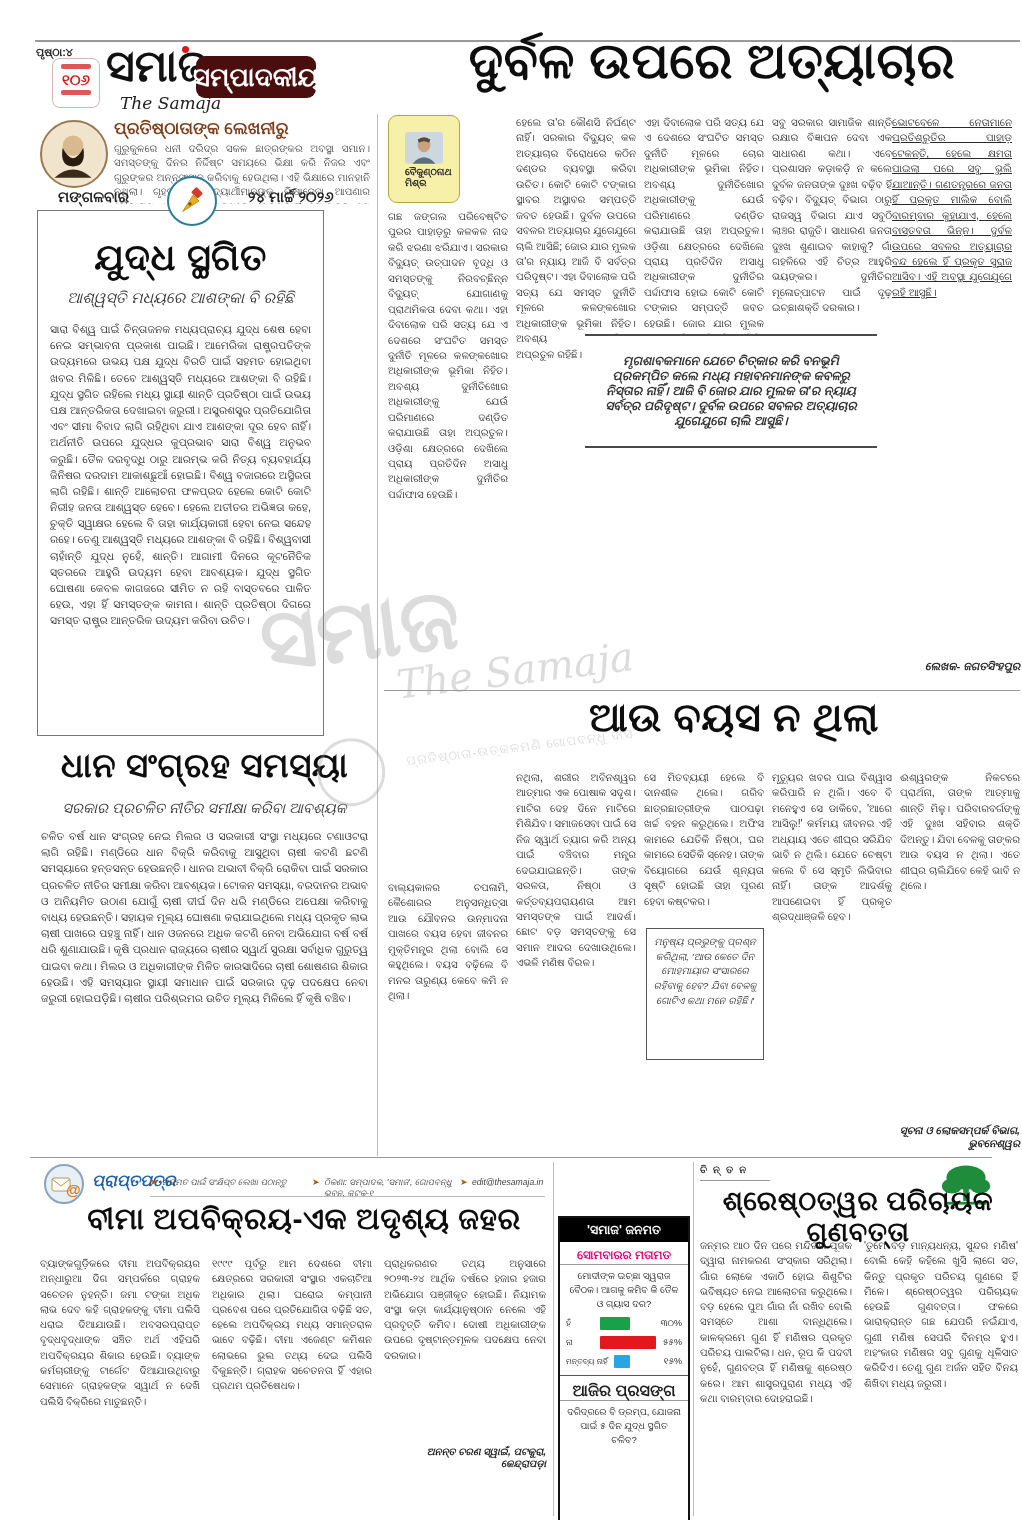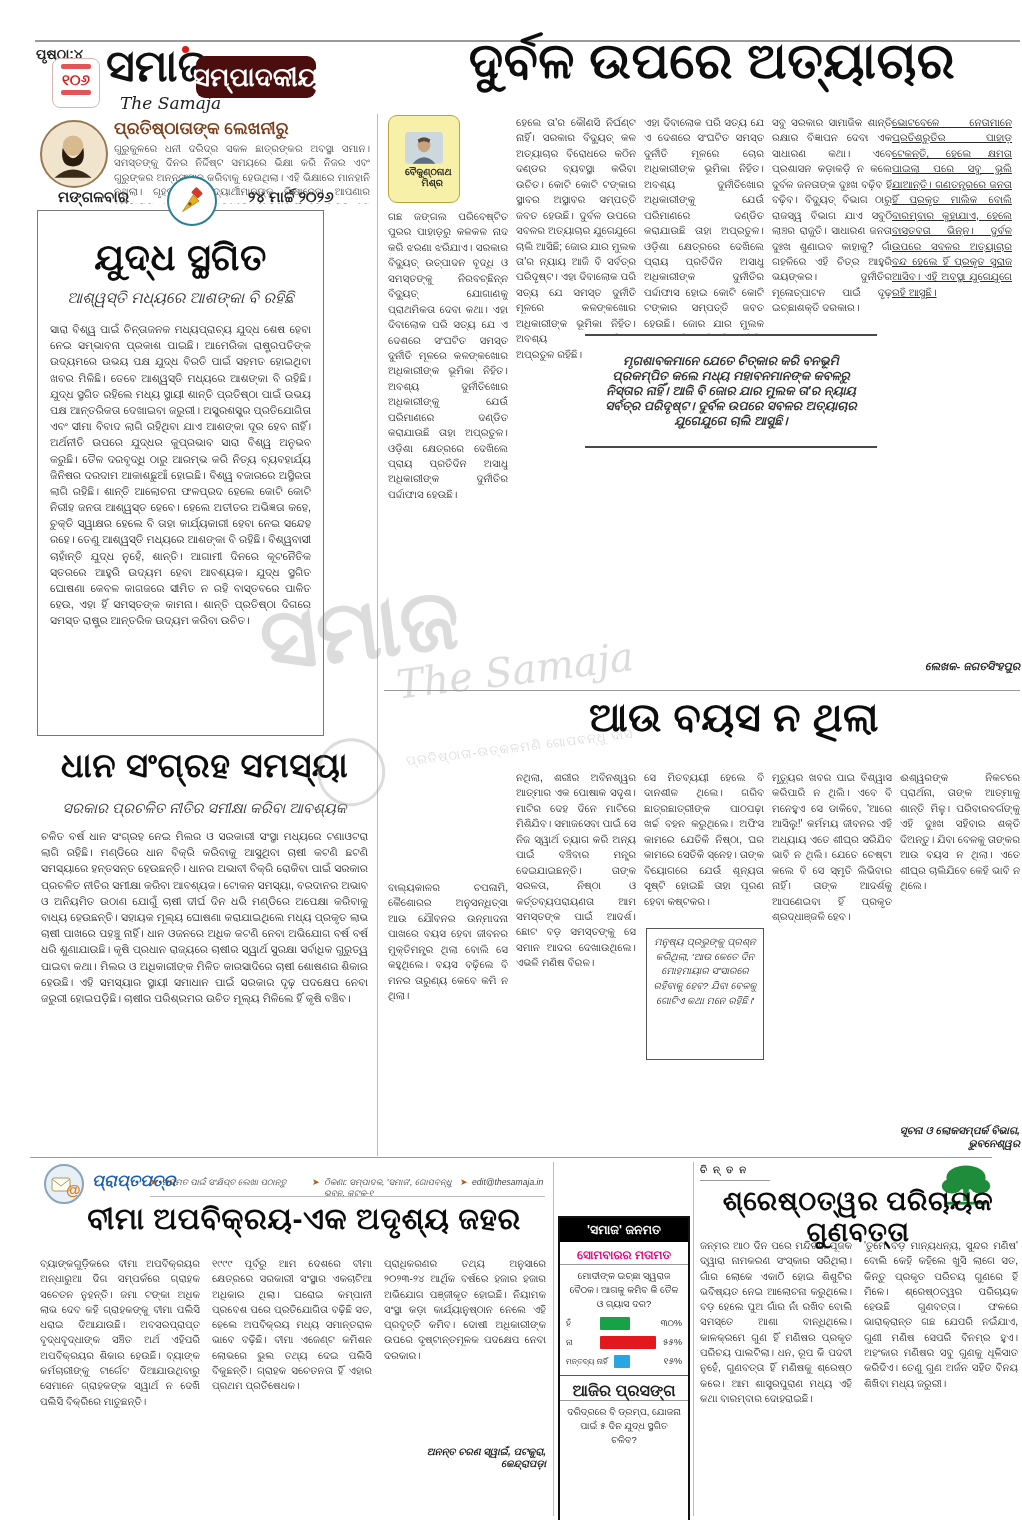--- a/index.html
+++ b/index.html
@@ -5,21 +5,21 @@
   html,body{margin:0;padding:0;background:#e9e9e9;}
   .page{position:relative;width:1022px;height:1520px;background:#ffffff;margin:0 auto;
         font-family:"Liberation Sans","DejaVu Sans",sans-serif;color:#222;overflow:hidden;}
   .a{position:absolute;}
   .rule{background:#9a9a9a;}
   .body-text{font-size:10.3px;line-height:1.5;text-align:justify;color:#2a2a2a;overflow:hidden;}
   .col{overflow:hidden;}
   .headline{font-weight:800;color:#0d0d0d;text-align:center;letter-spacing:0.5px;}
   .subtitle{font-style:italic;text-align:center;color:#333;}
   .sig{font-style:italic;font-weight:bold;text-align:right;color:#222;}
-  .photo-box{background:#f7f0a8;border:1.5px solid #b7a53c;border-radius:9px;padding:16px;box-sizing:border-box;text-align:right;}
+  .photo-box{background:#f7f0a8;border:1.5px solid #b7a53c;border-radius:9px;padding:16px;box-sizing:border-box;text-align:left;}
   .photo-box .name{font-size:9.5px;font-weight:bold;color:#222;line-height:1.2;margin-top:2px;}
   .photo-box svg{display:block;width:100%;border-radius:4px;}
   .pullquote{background:#fff;border-top:2px solid #4a4a4a;border-bottom:2px solid #4a4a4a;
              font-style:italic;font-weight:bold;text-align:center;color:#333;
              display:flex;align-items:center;justify-content:center;box-sizing:border-box;}
   .wm{color:#9a9a9a;opacity:.34;pointer-events:none;z-index:5;}
   .poll{border:2px solid #111;box-sizing:border-box;background:#fff;font-size:9.5px;text-align:center;}
   .poll .hd{background:#000;color:#fff;font-weight:bold;font-size:12.5px;line-height:24px;}
   .poll .sub{color:#e6007e;font-weight:bold;font-size:12px;margin:6px 0 2px;}
   .poll .q{padding:4px 7px;line-height:1.45;border-top:1px solid #999;}
@@ -33,21 +33,21 @@
   .founder-quote{font-size:10.2px;line-height:1.42;color:#4a4a4a;text-align:justify;}
   .bullet{font-size:8.6px;font-style:italic;color:#444;}
   .arrow{color:#b05a10;font-size:9px;font-weight:bold;}
 </style>
 </head>
 <body>
 
 <div class="page">
 
   <div class="a rule" style="left:35px;top:40px;width:985px;height:2px;"></div>
-  <div class="a" style="left:36px;top:46px;font-size:14px;font-weight:bold;">ପୃଷ୍ଠା:୪</div>
+  <div class="a" style="left:36px;top:46px;font-size:11px;font-weight:bold;">ପୃଷ୍ଠା:୪</div>
 
   <div class="a" style="left:52px;top:58px;width:48px;height:50px;border:1.5px solid #d8b5b5;border-radius:8px;background:#fff;text-align:center;box-sizing:border-box;padding-top:5px;">
     <div style="height:5px;margin:0 8px;background:#e05555;border-radius:2px;"></div>
     <div style="font-size:15px;font-weight:800;color:#d81a1a;line-height:1.4;">୧୦୬</div>
     <div style="height:5px;margin:0 8px;background:#e05555;border-radius:2px;"></div>
   </div>
 
   <div class="a" style="left:106px;top:44px;font-size:44px;font-weight:800;color:#111;line-height:1;">ସମାଜ</div>
   <div class="a" style="left:120px;top:93px;font-family:'DejaVu Serif',serif;font-style:italic;font-size:17px;color:#222;">The Samaja</div>
   <div class="a" style="left:182px;top:46px;width:7px;height:7px;border-radius:50%;background:#d81a1a;"></div>

